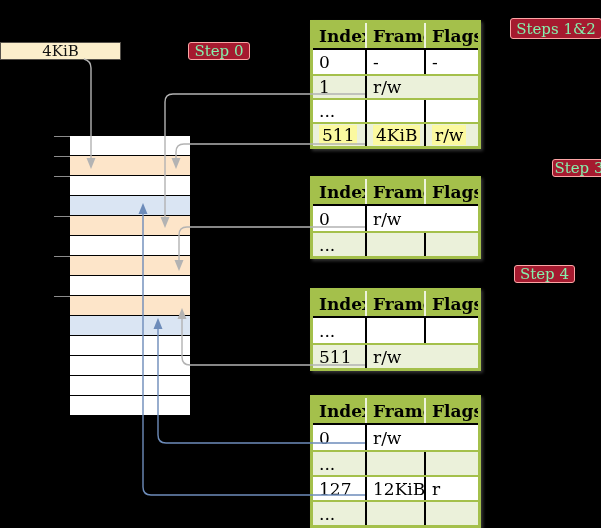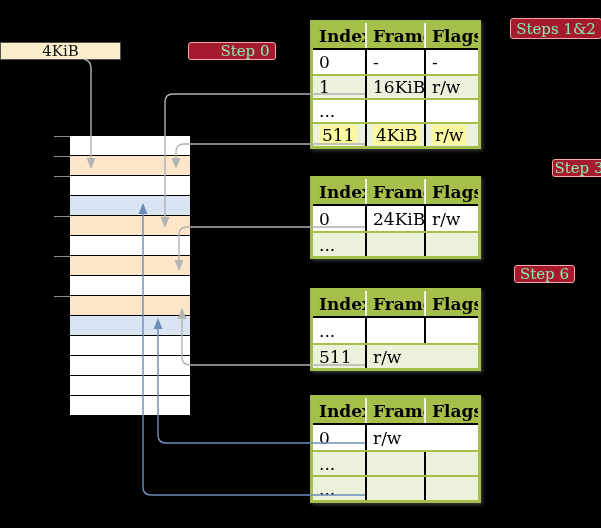--- a/index.html
+++ b/index.html
@@ -30,24 +30,24 @@
   svg.conn{position:absolute;left:0;top:0;pointer-events:none;}
 </style>
 </head>
 <body>
 
 <div class="fig">
   <div class="psbox">
     <span>4KiB</span>
   </div>
   <div id="badges">
-      <div class="badge" style="left: 188px; top: 42px; width: 60px; height: 16px; padding-left: 26px;">Step 0</div>
+      <div class="badge" style="left: 188px; top: 42px; width: 60px; height: 16px;">Step 0</div>
       <div class="badge" style="left: 510px; top: 18px; width: 90px; height: 19px;">Steps 1&amp;2</div>
       <div class="badge" style="left: 524px; top: 159px; width: 52px; height: 16px; margin-left: 28px;">Step 3</div>
-      <div class="badge" style="left: 514px; top: 265px; width: 59px; height: 16px;">Step 6</div>
+      <div class="badge" style="left: 514px; top: 265px; width: 59px; height: 16px;">Step 4</div>
     </div>
   <div class="stack" id="stack">
       <div class="srow c-white"></div>
       <div class="srow c-peach"></div>
       <div class="srow c-white"></div>
       <div class="srow c-blue"></div>
       <div class="srow c-peach"></div>
       <div class="srow c-white"></div>
       <div class="srow c-peach"></div>
       <div class="srow c-white"></div>
@@ -73,21 +73,20 @@
           <div class="tcell c1">Frame</div>
           <div class="tcell c2">Flags</div>
         </div>
         <div class="trow r-white" style="height: 24px;">
           <div class="tcell c0">0</div>
           <div class="tcell c1">-</div>
           <div class="tcell c2">-</div>
         </div>
         <div class="trow r-green" style="height: 24px;">
           <div class="tcell c0">1</div>
-          <div class="tcell c1">16KiB</div>
           <div class="tcell c2">r/w</div>
         </div>
         <div class="trow r-white" style="height: 24px;">
           <div class="tcell c0">...</div>
           <div class="tcell c1"></div>
           <div class="tcell c2"></div>
         </div>
         <div class="trow r-green" style="height: 24px;">
           <div class="tcell c0">
             <span class="hl">511</span>
@@ -101,21 +100,20 @@
         </div>
       </div>
       <div class="ptable" style="left: 310px; top: 176px;">
         <div class="thead">
           <div class="tcell c0">Index</div>
           <div class="tcell c1">Frame</div>
           <div class="tcell c2">Flags</div>
         </div>
         <div class="trow r-white" style="height: 25px;">
           <div class="tcell c0">0</div>
-          <div class="tcell c1">24KiB</div>
           <div class="tcell c2">r/w</div>
         </div>
         <div class="trow r-green" style="height: 25px;">
           <div class="tcell c0">...</div>
           <div class="tcell c1"></div>
           <div class="tcell c2"></div>
         </div>
       </div>
       <div class="ptable" style="left: 310px; top: 288px;">
         <div class="thead">
@@ -141,20 +139,25 @@
         </div>
         <div class="trow r-white" style="height: 25px;">
           <div class="tcell c0">0</div>
           <div class="tcell c2">r/w</div>
         </div>
         <div class="trow r-green" style="height: 25px;">
           <div class="tcell c0">...</div>
           <div class="tcell c1"></div>
           <div class="tcell c2"></div>
         </div>
+        <div class="trow r-white" style="height: 25px;">
+          <div class="tcell c0">127</div>
+          <div class="tcell c1">12KiB</div>
+          <div class="tcell c2">r</div>
+        </div>
         <div class="trow r-green" style="height: 25px;">
           <div class="tcell c0">...</div>
           <div class="tcell c1"></div>
           <div class="tcell c2"></div>
         </div>
       </div>
     </div>
   <svg id="conn" class="conn" width="601" height="528">
       <path d="M 84 59 Q 91 61 91 68 L 91 158" fill="none" stroke="#b3b3b3" stroke-width="1.4"></path>
       <polygon points="91,169 86.5,158 95.5,158" fill="#b3b3b3"></polygon>

